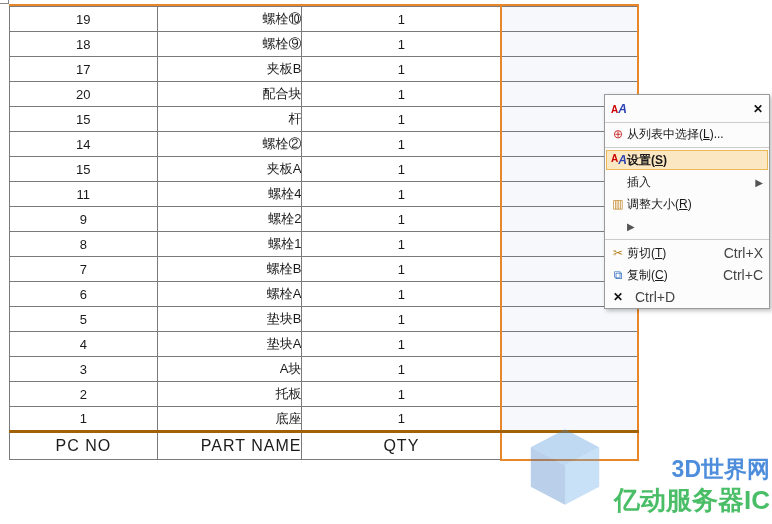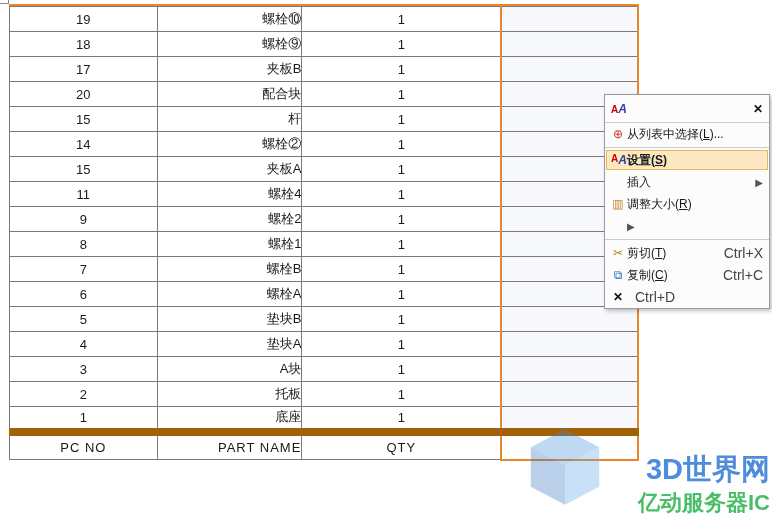--- a/index.html
+++ b/index.html
@@ -32,24 +32,24 @@
     padding: 0;
     position: relative;
     overflow: hidden;
   }
   .c-idx { width: 148px; text-align: center; }
   .c-name { width: 145px; padding-left: 8px; text-align: right; }
   .c-qty  { width: 200px; text-align: center; }
   .c-ext  { width: 137px; border-right: 2px solid #e8872a; border-left: 2px solid #e8872a; }
   tr.sel td.c-ext { background: rgba(70,120,190,0.05);}
   tr.footer td {
-    border-top: 8px solid #a16207;
+    border-top: 3px solid #a16207;
     height: 28px;
     text-align: center;
-    font-size: 13px;
+    font-size: 16px;
     letter-spacing: 1px;
   }
   tr.footer td.c-ext { border-bottom: 2px solid #e8872a;}
 
   
   .ctx {
     position: absolute;
     left: 604px;
     top: 94px;
     width: 166px;
@@ -100,26 +100,26 @@
     position:absolute; right:2px; bottom:6px;
     text-align:right; font-weight:bold;
     pointer-events:none; z-index:5;
   }
   .wm .cube {
     width:90px;height:90px; position:absolute; right:160px; bottom:6px;
     opacity:0.55;
   }
   .wm .cube svg{filter: drop-shadow(0 0 0 transparent);}
   .wm .line1 {
-    font-size:29px; color:#2f7ad6; white-space:nowrap;
+    font-size:23px; color:#2f7ad6; white-space:nowrap;
     text-shadow:0 0 1px #fff,0 0 1px #fff;
     opacity:0.85;
   }
   .wm .line2 {
-    font-size:22px; color:#2bb34d; white-space:nowrap;
+    font-size:26px; color:#2bb34d; white-space:nowrap;
     text-shadow:0 0 1px #fff; opacity:0.85;
     margin-top:-2px;
     padding-left:36px;
   }
   u{text-decoration: underline;}
 </style>
 </head>
 <body>
 
 <div class="ruler-top"></div>

